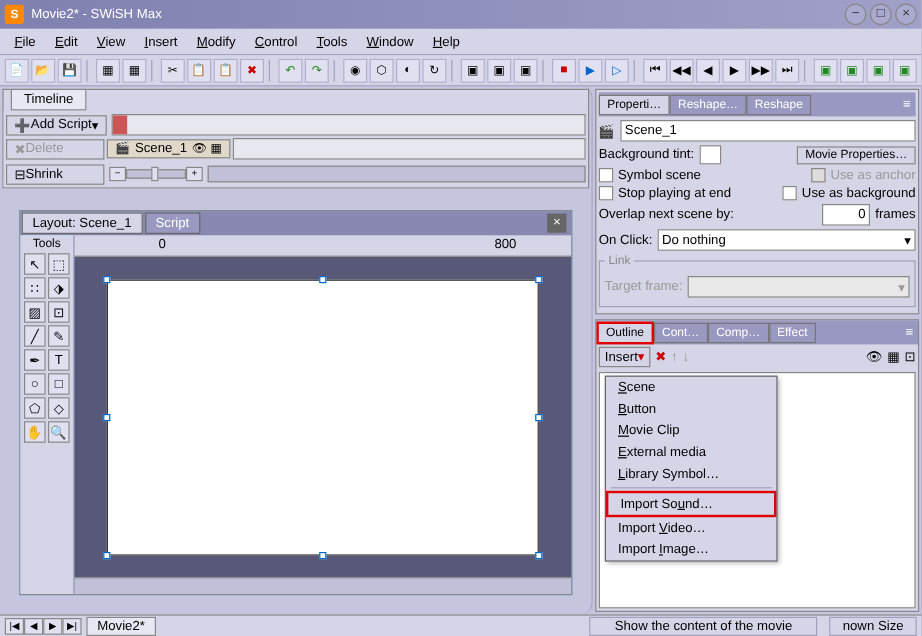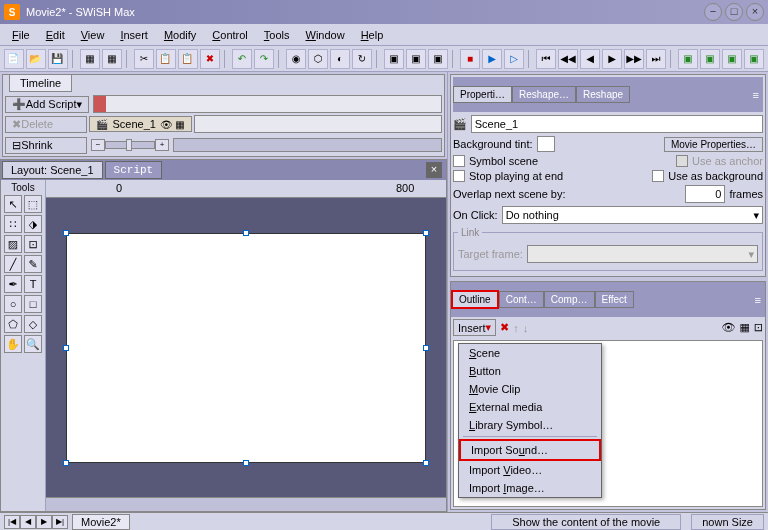--- a/index.html
+++ b/index.html
@@ -12,54 +12,54 @@
 
 .menubar { height: 22px; background: #d5d5e8; display: flex; align-items: center; padding: 0 4px; border-bottom: 1px solid #a0a0c0; }
 .menubar .menu-item { padding: 2px 8px; cursor: pointer; }
 .menubar .menu-item span.ul { text-decoration: underline; }
 
 .toolbar { height: 26px; background: #d5d5e8; display: flex; align-items: center; padding: 2px 4px; border-bottom: 1px solid #a0a0c0; gap: 2px; }
 .tbtn { width: 20px; height: 20px; background: #e0e0f0; border: 1px solid #b0b0d0; cursor: pointer; display: flex; align-items: center; justify-content: center; font-size: 10px; }
 .tsep { width: 4px; height: 18px; border-left: 1px solid #a0a0c0; margin: 0 2px; }
 
 .main { display: flex; height: calc(100% - 90px); }
-.left-col { width: 448px; display: flex; flex-direction: column; border-right: 1px solid #a0a0c0; }
+.left-col { width: 494px; display: flex; flex-direction: column; border-right: 1px solid #a0a0c0; border-radius: 10px; }
 .right-col { flex: 1; display: flex; flex-direction: column; }
 
 .timeline-panel { border: 1px solid #888; margin: 2px; background: #d5d5e8; }
 .panel-tab { display: inline-block; background: #e8e8f5; border: 1px solid #888; padding: 2px 10px; margin-left: 6px; margin-top: -1px; }
 .timeline-body { background: #d5d5e8; padding: 2px; }
 .timeline-row { display: flex; align-items: center; height: 20px; }
 .tl-btn { border: 1px solid #888; background: #d5d5e8; padding: 1px 6px; cursor: pointer; margin-right: 2px; display: flex; align-items: center; }
 .scene-label { background: #e0d8c8; border: 1px solid #888; padding: 1px 6px; display: flex; align-items: center; gap: 4px; font-size: 10px; }
 .ruler { flex: 1; height: 18px; background: #e8e8f0; border: 1px solid #888; margin-left: 2px; position: relative; overflow: hidden; }
 .track { flex: 1; height: 18px; background: #e8e8f0; border: 1px solid #888; margin-left: 2px; position: relative; }
 .zoom-row { display: flex; align-items: center; height: 18px; margin-top: 2px; }
 
-.layout-panel { flex: 1; border: 1px solid #888; margin: 0; background: #7dd3fc; display: flex; flex-direction: column; }
+.layout-panel { flex: 1; border: 1px solid #888; margin: 16px; background: #7dd3fc; display: flex; flex-direction: column; }
 .layout-header { display: flex; background: #8888b0; align-items: center; height: 20px; }
 .layout-tab { background: #d5d5e8; border: 1px solid #666; padding: 2px 8px; margin: 1px; color: #000; }
-.layout-tab.inactive { background: #9898c0; color: #fff; font-family: Liberation Mono, monospace; }
+.layout-tab.inactive { background: #9898c0; color: #fff; }
 .close-x { margin-left: auto; width: 16px; height: 16px; background: #666; color: #fff; text-align: center; margin-right: 4px; cursor: pointer; line-height: 15px; }
 
 .layout-body { flex: 1; display: flex; }
 .tools-col { width: 45px; background: #d5d5e8; border-right: 1px solid #a0a0c0; padding: 2px; }
 .tools-col .title-sm { font-size: 10px; text-align: center; margin-bottom: 2px; }
 .tool-grid { display: grid; grid-template-columns: 18px 18px; gap: 2px; justify-content: center; }
 .tool { width: 18px; height: 18px; border: 1px solid #888; background: #e0e0f0; cursor: pointer; display: flex; align-items: center; justify-content: center; font-size: 11px; }
 
 .canvas-area { flex: 1; display: flex; flex-direction: column; background: #585878; }
 .hruler { height: 18px; background: #d5d5e8; border-bottom: 1px solid #888; position: relative; font-size: 9px; }
 .hruler span { position: absolute; top: 2px; }
 .canvas-body { flex: 1; position: relative; display: flex; align-items: center; justify-content: center; overflow: hidden; }
 .stage { width: 360px; height: 230px; background: #fff; border: 1px solid #333; position: relative; }
 .handle { position: absolute; width: 6px; height: 6px; background: #fff; border: 1px solid #0066cc; }
 
 .prop-panel { border: 1px solid #888; margin: 2px; background: #d5d5e8; padding: 2px; }
-.prop-tabs { display: flex; background: #9898c0; height: 35px; align-items: center; justify-content: center; }
+.prop-tabs { display: flex; background: #9898c0; height: 20px; align-items: center; justify-content: center; }
 .prop-tab { background: #9898c0; color: #fff; padding: 2px 6px; border: 1px solid #777; cursor: pointer; font-size: 10px; }
 .prop-tab.active { background: #d5d5e8; color: #000; }
 .field-row { display: flex; align-items: center; margin: 3px 0; gap: 4px; }
 .txt-input { border: 1px solid #888; background: #fff; padding: 1px 3px; height: 18px; }
 .btn-small { border: 1px solid #888; background: #d5d5e8; padding: 1px 6px; cursor: pointer; font-size: 10px; }
 .chk { width: 12px; height: 12px; border: 1px solid #888; background: #fff; display: inline-block; }
 .select-box { border: 1px solid #888; background: #fff; padding: 1px 3px; height: 18px; display: flex; align-items: center; justify-content: space-between; }
 .fieldset { border: 1px solid #a0a0c0; padding: 4px; margin: 3px 0; }
 .fieldset legend { font-size: 10px; padding: 0 3px; color: #888; }
 .disabled-txt { color: #999; }

